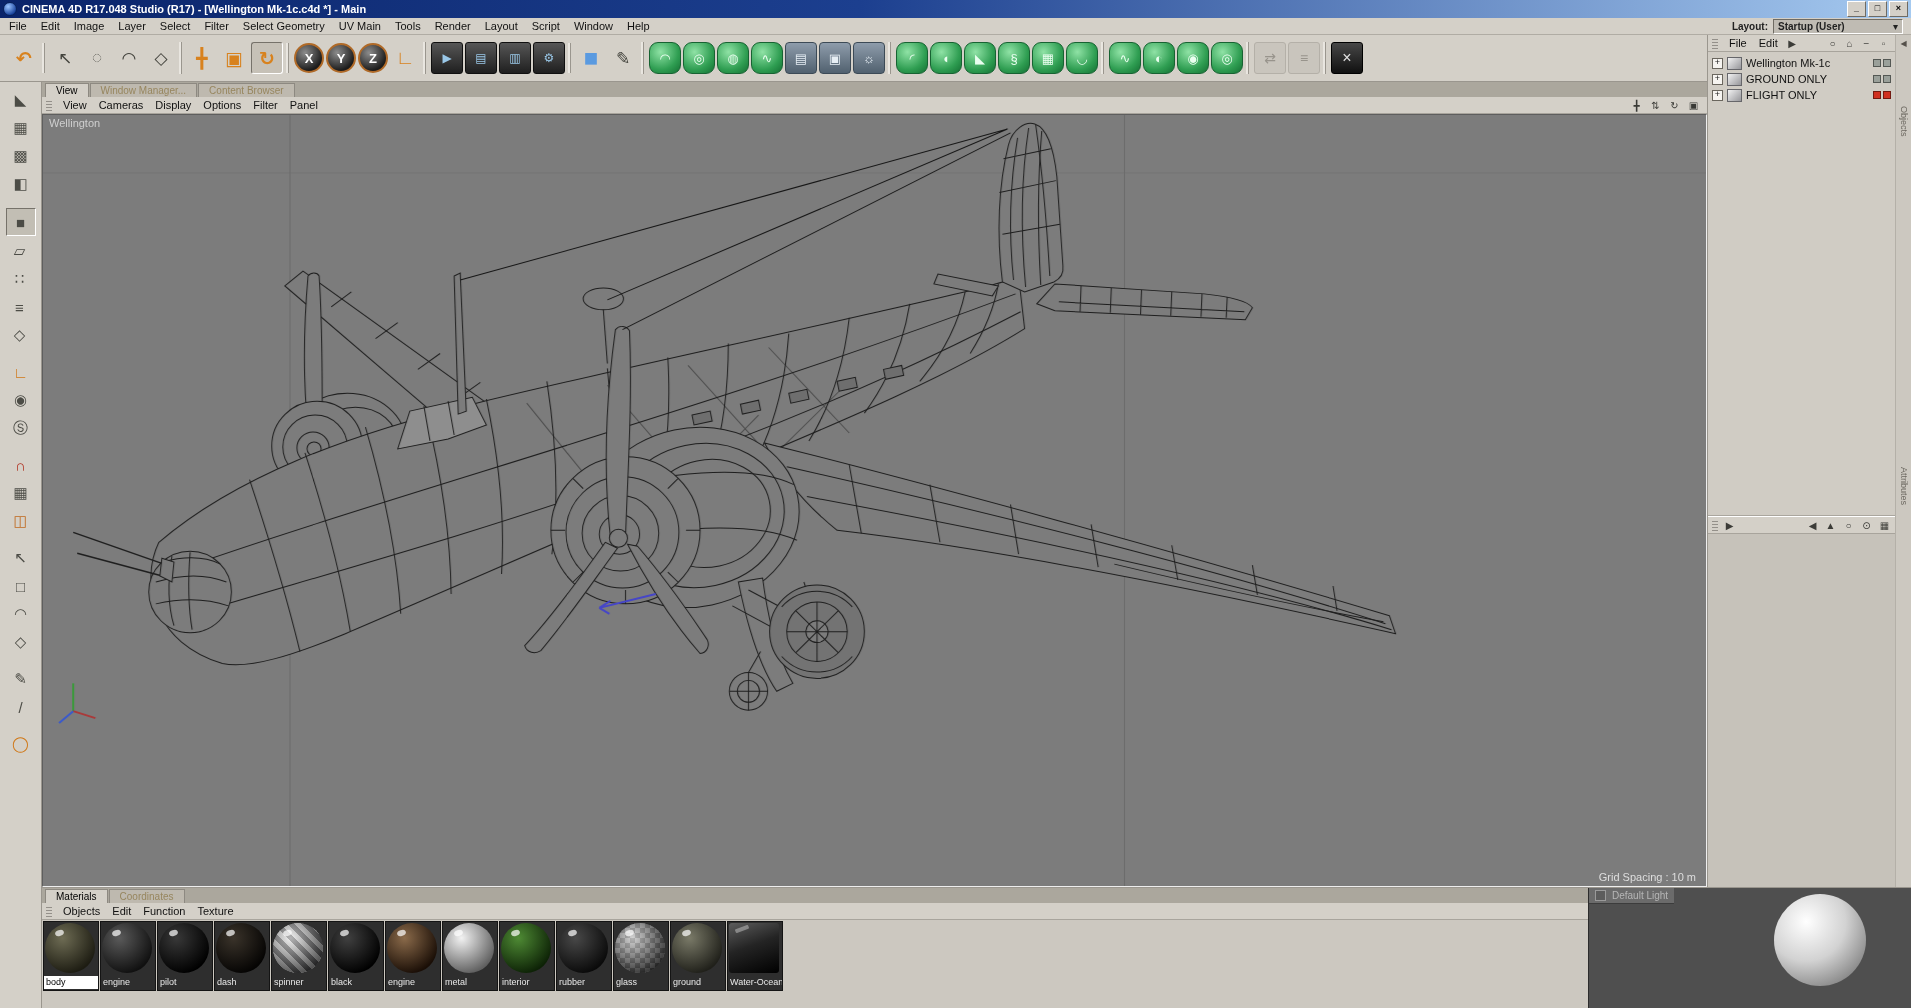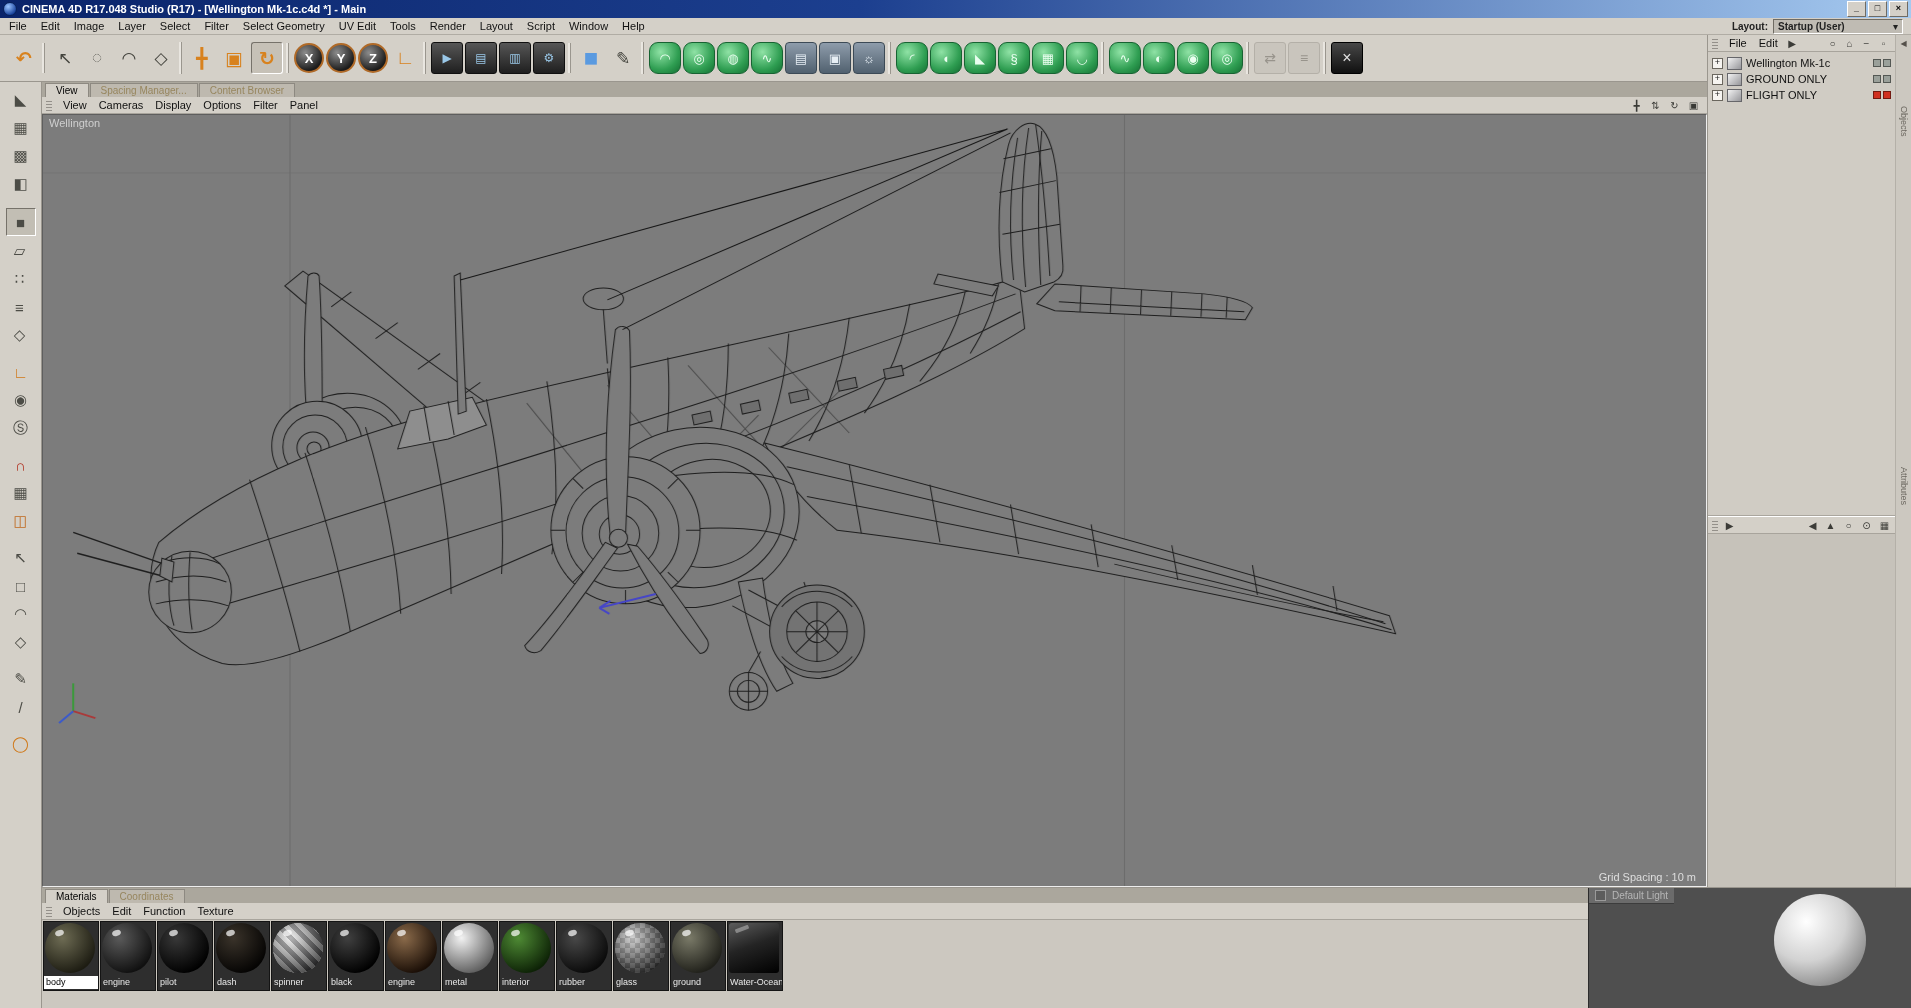--- a/index.html
+++ b/index.html
@@ -142,21 +142,21 @@
   <div class="menubar">
     <span style="display:flex">
 
     <span class="menu-item">File</span>
         <span class="menu-item">Edit</span>
         <span class="menu-item">Image</span>
         <span class="menu-item">Layer</span>
         <span class="menu-item">Select</span>
         <span class="menu-item">Filter</span>
         <span class="menu-item">Select Geometry</span>
-        <span class="menu-item">UV Edit</span>
+        <span class="menu-item">UV Main</span>
         <span class="menu-item">Tools</span>
         <span class="menu-item">Render</span>
         <span class="menu-item">Layout</span>
         <span class="menu-item">Script</span>
         <span class="menu-item">Window</span>
         <span class="menu-item">Help</span>
       </span>
     <span class="layout-wrap">
       <span>Layout:</span>
       <span class="layout-select">
@@ -343,21 +343,21 @@
       <div class="ltgroup">
 
           <div class="ltool" style="color: rgb(208, 120, 24);">◯</div>
         </div>
     </div>
 
   <div class="viewportwrap">
     <div class="vp-tabs">
 
     <span class="tab active">View</span>
-        <span class="tab">Spacing Manager...</span>
+        <span class="tab">Window Manager...</span>
         <span class="tab">Content Browser</span>
       </div>
     <div class="vp-menu">
       <span class="handle"></span>
       <span style="display:flex">
 
       <span class="vm-item">View</span>
           <span class="vm-item">Cameras</span>
           <span class="vm-item">Display</span>
           <span class="vm-item">Options</span>

